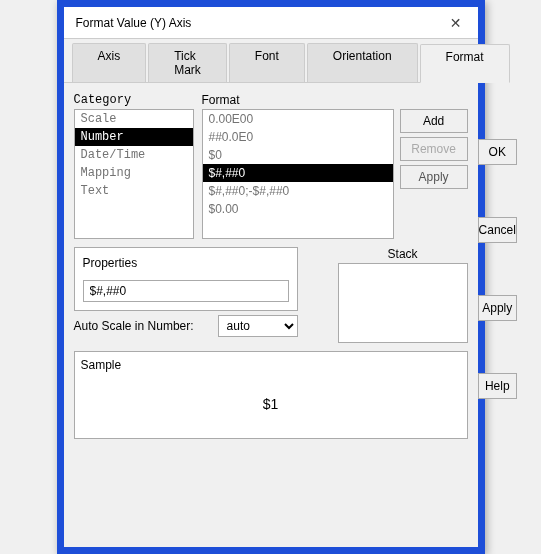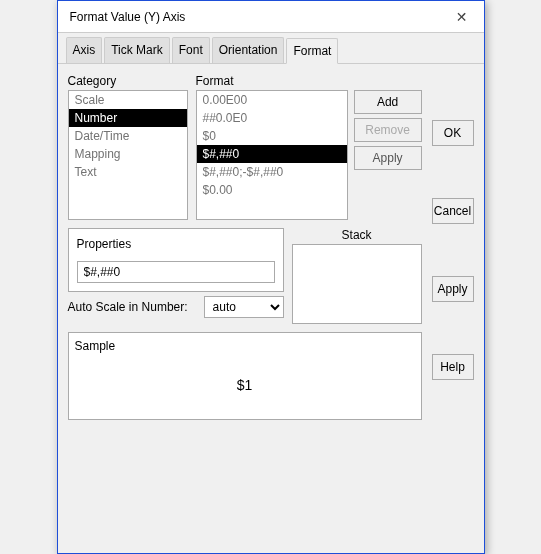--- a/index.html
+++ b/index.html
@@ -11,21 +11,21 @@
       justify-content: center;
       align-items: center;
       width: 541px;
       height: 554px;
       overflow: hidden;
     }
     .dialog {
       width: 428px;
       height: 554px;
       background: #f0f0f0;
-      border: 1px solid #1d4ed8;
+      border: 7px solid #1d4ed8;
       box-shadow: 2px 2px 8px rgba(0,0,0,0.3);
       display: flex;
       flex-direction: column;
     }
     .title-bar {
       background: #fff;
       padding: 8px 12px;
       display: flex;
       justify-content: space-between;
       align-items: center;
@@ -48,21 +48,21 @@
       justify-content: center;
       color: #444;
     }
     .tabs {
       display: flex;
       background: #f0f0f0;
       padding: 4px 8px 0 8px;
       border-bottom: 1px solid #ccc;
     }
     .tab {
-      padding: 5px 6px;
+      padding: 5px 25px;
       border: 1px solid #ccc;
       border-bottom: none;
       background: #e0e0e0;
       cursor: pointer;
       margin-right: 2px;
       font-size: 12px;
       color: #000;
       border-radius: 2px 2px 0 0;
     }
     .tab.active {
@@ -95,20 +95,21 @@
       font-size: 12px;
       color: #000;
       margin-bottom: 2px;
     }
     .category-format-row {
       display: flex;
       gap: 8px;
     }
     .category-box {
       width: 120px;
+      font-family: Liberation Mono, monospace;
     }
     .format-box {
       flex: 1;
     }
     .listbox {
       border: 1px solid #aaa;
       background: #fff;
       overflow-y: auto;
     }
     .listbox-item {
@@ -168,21 +169,21 @@
       width: 100%;
       border: 1px solid #aaa;
       padding: 3px 6px;
       font-size: 12px;
       background: #fff;
       color: #000;
     }
     .autoscale-row {
       display: flex;
       align-items: center;
-      gap: 16px;
+      gap: 24px;
       margin-top: 4px;
     }
     .autoscale-label {
       white-space: nowrap;
       font-size: 12px;
     }
     .autoscale-select {
       width: 80px;
       font-size: 12px;
       border: 1px solid #aaa;
@@ -219,20 +220,21 @@
       display: flex;
       gap: 8px;
     }
     .left-main {
       flex: 1;
     }
     .right-stack {
       width: 130px;
       display: flex;
       flex-direction: column;
+      margin-left: 32px;
     }
   </style>
 </head>
 <body>
 
 <div class="dialog">
 
   <div class="title-bar">
     <span class="title-bar-text">Format Value (Y) Axis</span>
     <button class="close-btn">✕</button>

